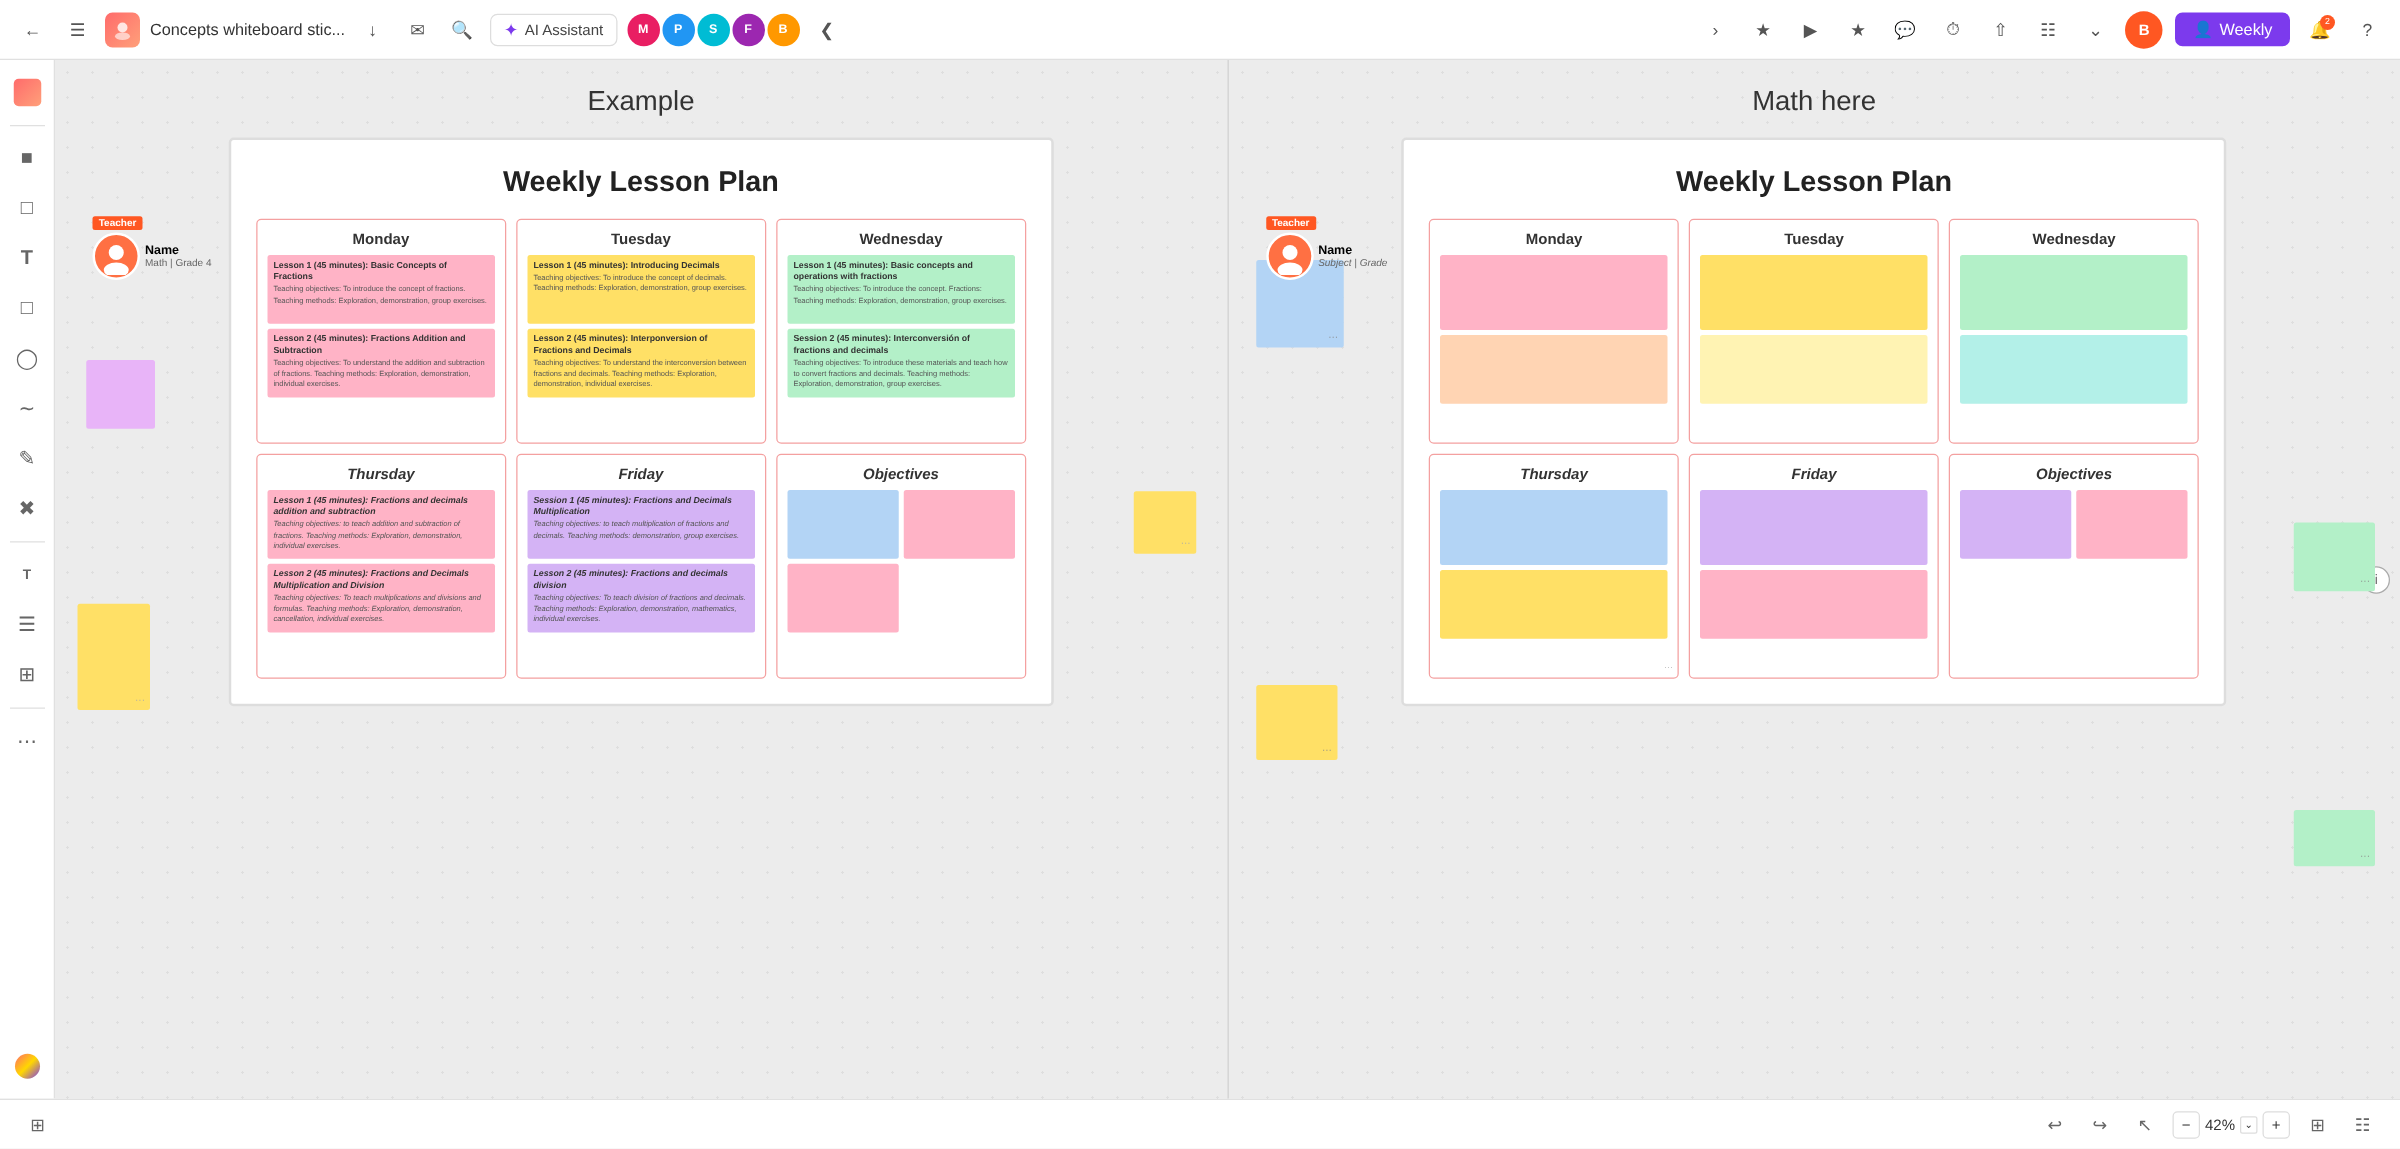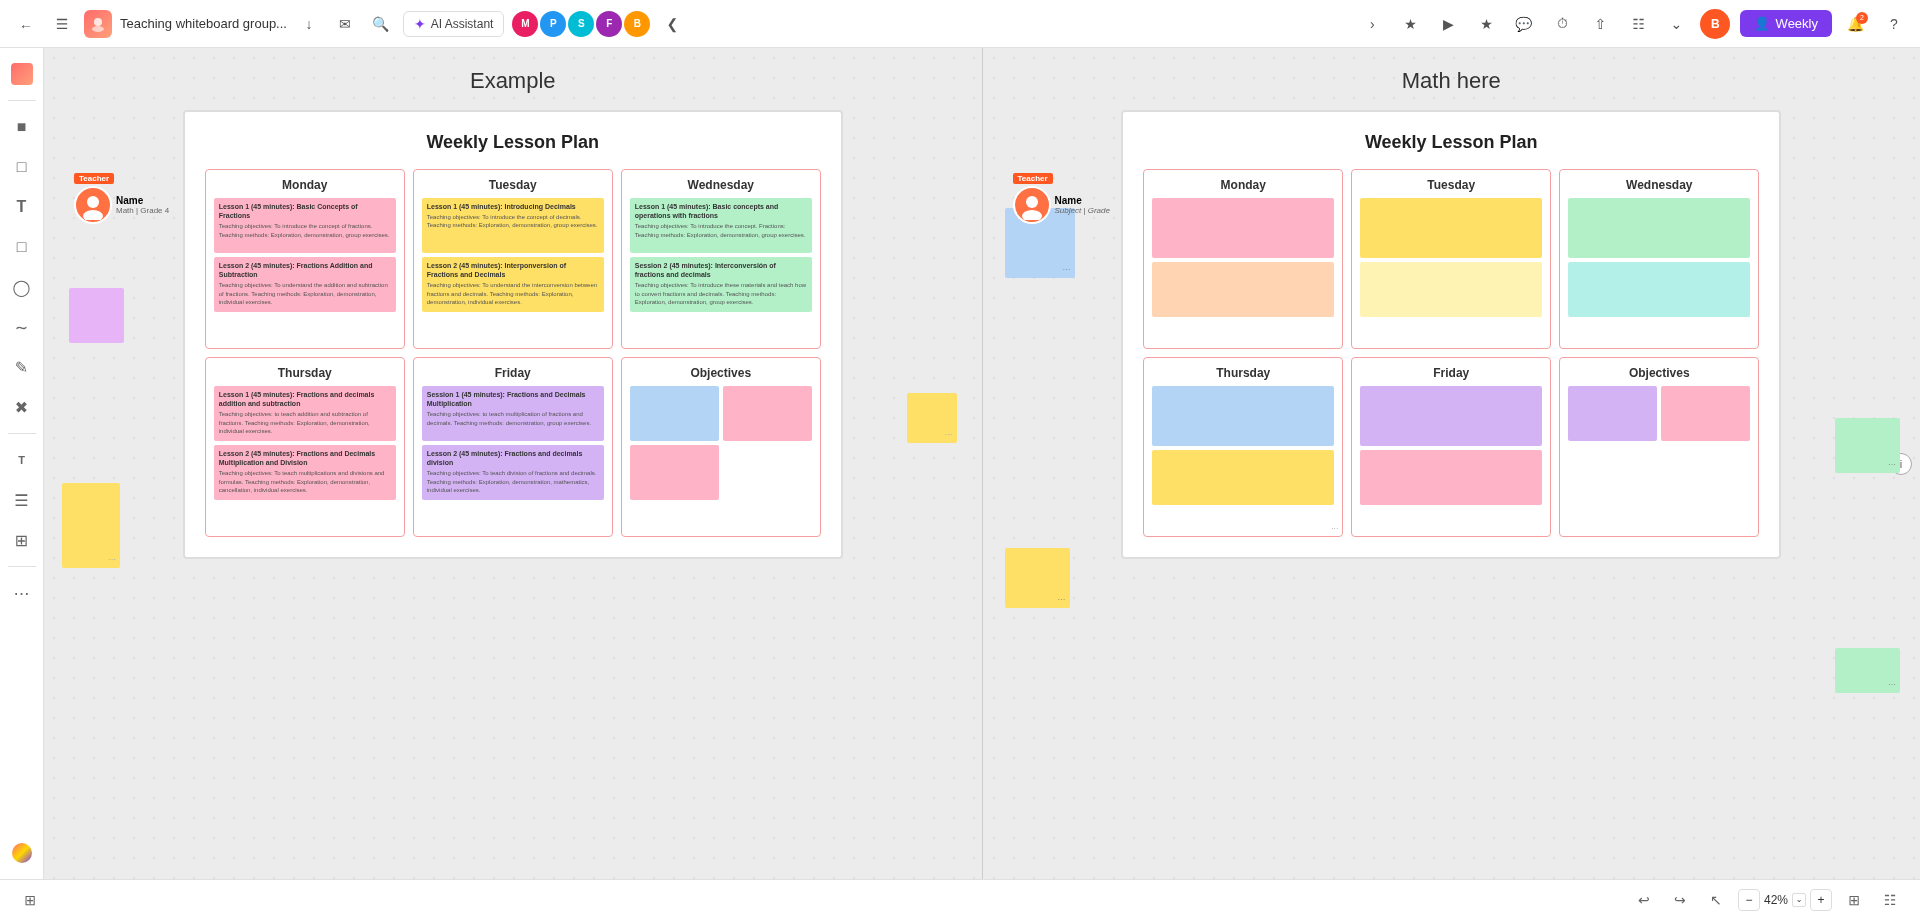--- a/index.html
+++ b/index.html
@@ -132,21 +132,21 @@
     .lesson-plan-frame {
       background: white;
       border: 2px solid #ddd;
       border-radius: 4px;
       width: 100%;
       max-width: 660px;
       padding: 20px;
       position: relative;
     }
     .lesson-plan-title {
-      font-size: 18px;
+      font-size: 23px;
       font-weight: 600;
       text-align: center;
       margin-bottom: 16px;
       color: #222;
     }
 
     
     .day-grid {
       display: grid;
       grid-template-columns: repeat(3, 1fr);
@@ -165,20 +165,21 @@
       font-size: 12px;
       font-weight: 600;
       text-align: center;
       color: #333;
       margin-bottom: 6px;
     }
     .day-grid-bottom {
       display: grid;
       grid-template-columns: repeat(3, 1fr);
       gap: 8px;
+      font-style: italic;
     }
 
     
     .sticky {
       border-radius: 2px;
       padding: 4px 5px;
       margin-bottom: 4px;
       font-size: 6.5px;
       color: #333;
       line-height: 1.3;
@@ -257,21 +258,21 @@
 <div class="topbar">
   <div class="topbar-left">
     <div class="topbar-icon">←</div>
     <div class="topbar-icon">☰</div>
     <div class="app-logo">
       <svg width="16" height="16" viewBox="0 0 16 16">
           <circle cx="8" cy="6" r="4" fill="white" opacity="0.8"></circle>
           <ellipse cx="8" cy="13" rx="6" ry="3" fill="white" opacity="0.6"></ellipse>
         </svg>
     </div>
-    <span class="doc-title">Teaching whiteboard group...</span>
+    <span class="doc-title">Concepts whiteboard stic...</span>
     <div class="topbar-icon">↓</div>
     <div class="topbar-icon">✉</div>
     <div class="topbar-icon">🔍</div>
     <div class="ai-assistant-btn">
       <span class="ai-star">✦</span>
       <span>AI Assistant</span>
     </div>
 
     <div class="collab-avatars">
       <div class="collab-avatar" style="background:#e91e63;">M</div>

